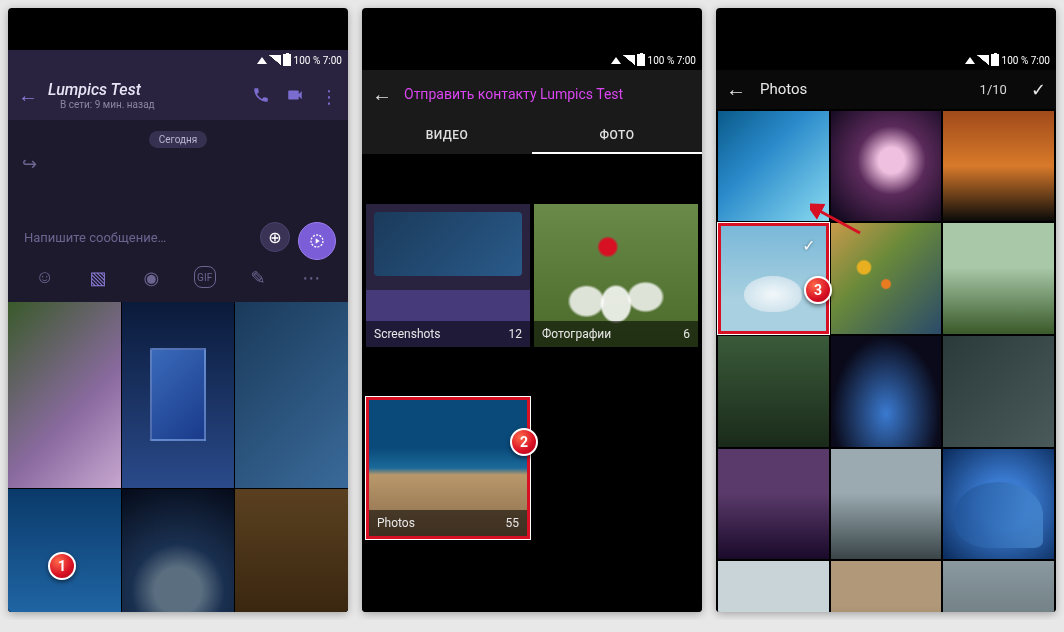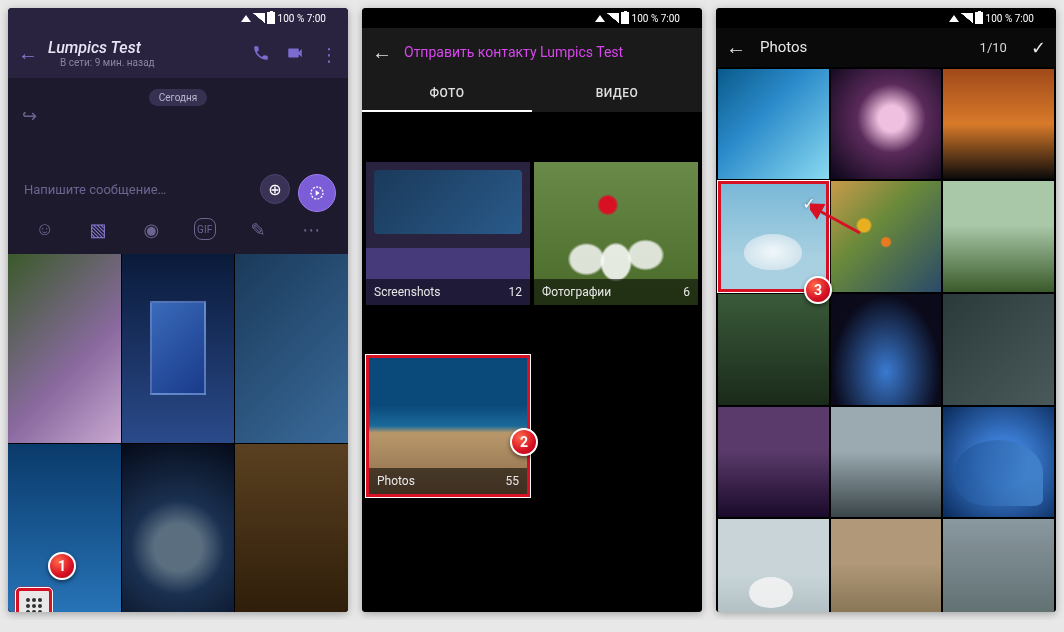--- a/index.html
+++ b/index.html
@@ -1,39 +1,39 @@
 <!DOCTYPE html>
 <html><head>
 <meta charset="utf-8">
 <style>
   * { box-sizing: border-box; margin: 0; padding: 0; }
   body { background: #e8e8e8; font-family: -apple-system, Roboto, sans-serif; padding: 8px; display: flex; gap: 14px; align-items: flex-start; }
   .phone { width: 340px; height: 604px; background: #000; border-radius: 4px; overflow: hidden; position: relative; box-shadow: 0 2px 8px rgba(0,0,0,0.3); }
 
   
-  .status-bar { height: 20px; background: #000; display: flex; justify-content: flex-end; align-items: center; padding: 0 22px; gap: 3px; }
+  .status-bar { height: 20px; background: #000; display: flex; justify-content: flex-end; align-items: center; padding: 0 6px; gap: 3px; margin-top: 42px; }
   .status-bar.purple { background: #2a2340; }
   .sb-icons { display: flex; align-items: center; gap: 2px; }
   .tri { width: 0; height: 0; border-left: 5px solid transparent; border-right: 5px solid transparent; border-bottom: 7px solid #fff; }
   .sig { width: 12px; height: 10px; background: linear-gradient(to top right, transparent 48%, #fff 50%); }
   .batt { width: 8px; height: 12px; border: 1px solid #fff; background: #fff; position: relative; }
   .batt::before { content:""; position:absolute; top:-2px; left:2px; width:3px; height:1px; background:#fff; }
   .sb-text { color:#fff; font-size:10px; }
 
   
   .s1 { background: #1e1a2e; display: flex; flex-direction: column; height: 100%; }
   .s1-header { background: #2a2340; height: 50px; display: flex; align-items: center; padding: 0 10px; gap: 10px; }
   .back-arrow { color: #8a7dd8; font-size: 20px; }
   .s1-title-block { flex: 1; }
   .s1-title { color: #e8e4f5; font-size: 16px; font-weight: 500; font-style: italic; }
   .s1-sub { color: #8a85a0; font-size: 10px; padding-left: 12px; }
   .s1-actions { display: flex; gap: 16px; align-items: center; }
   .s1-actions svg, .s1-actions .ic { color: #7b6dd0; width: 18px; height: 18px; }
   .s1-body { flex: 0 0 auto; background: #1e1a2e; padding: 8px; position: relative; }
-  .date-pill { text-align: center; }
+  .date-pill { text-align: center; margin-bottom: 6px; }
   .date-pill span { background: rgba(60,55,90,0.8); color:#bab5d0; font-size:10px; padding:3px 10px; border-radius:10px; }
   .msg-row { display: flex; gap: 10px; align-items: flex-end; }
   .share-ic { color:#6b6590; font-size:18px; margin-left:6px; margin-bottom:40px;}
   .msg-img { width: 220px; height: 145px; border-radius: 10px; overflow: hidden; margin-left: auto; position: relative; }
   .msg-img .im { width:100%; height:100%; background: linear-gradient(135deg,#1a3a5a,#2a5a8a 30%,#0d1f3a); position:relative;}
   .msg-img .im::after{content:"";position:absolute;inset:0;background:radial-gradient(circle at 40% 35%,rgba(255,230,180,0.4),transparent 40%);}
   .msg-time { position:absolute; bottom:6px; right:8px; color:#fff; font-size:10px; text-shadow:0 0 3px #000;}
   .input-row { margin-top:8px; display:flex; gap:8px; padding:0 4px;}
   .input-field { flex:1; color:#6b6590; font-size:13px; padding:8px 4px;}
   .send-btn { width:38px; height:38px; border-radius:50%; background:#7b5dd8; border:1px solid #9d7ff0; display:flex; align-items:center; justify-content:center; color:#fff;}
@@ -189,22 +189,22 @@
       <div class="batt"></div>
     </div>
     <span class="sb-text">100 % 7:00</span>
   </div>
   <div class="s2">
     <div class="s2-header">
       <span class="arr">←</span>
       <span class="s2-title">Отправить контакту Lumpics Test</span>
     </div>
     <div class="s2-tabs">
+      <div class="tab">ВИДЕО</div>
       <div class="tab active">ФОТО</div>
-      <div class="tab">ВИДЕО</div>
     </div>
     <div class="s2-albums">
       <div class="album alb-screenshots">
         <div class="mini"></div>
         <div class="lbl">
             <span>Screenshots</span>
             <span>12</span>
           </div>
       </div>
       <div class="album alb-fotografii">

